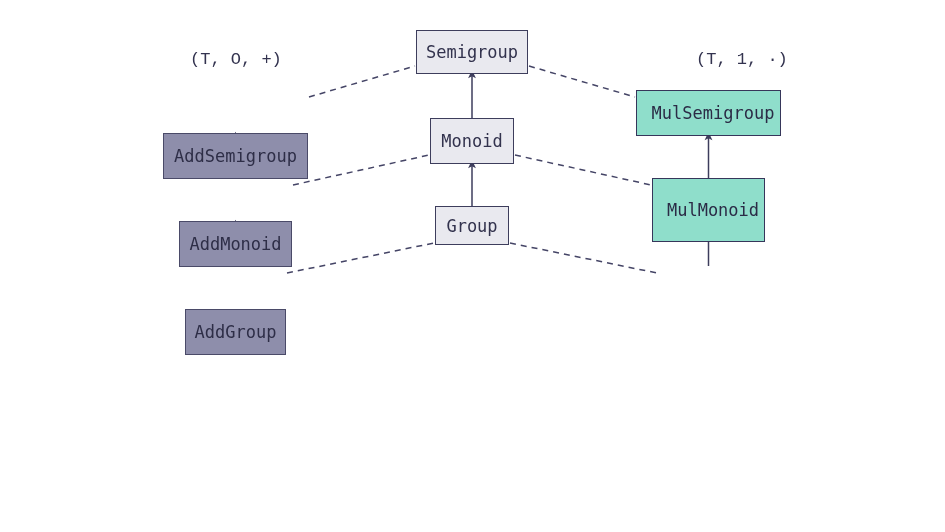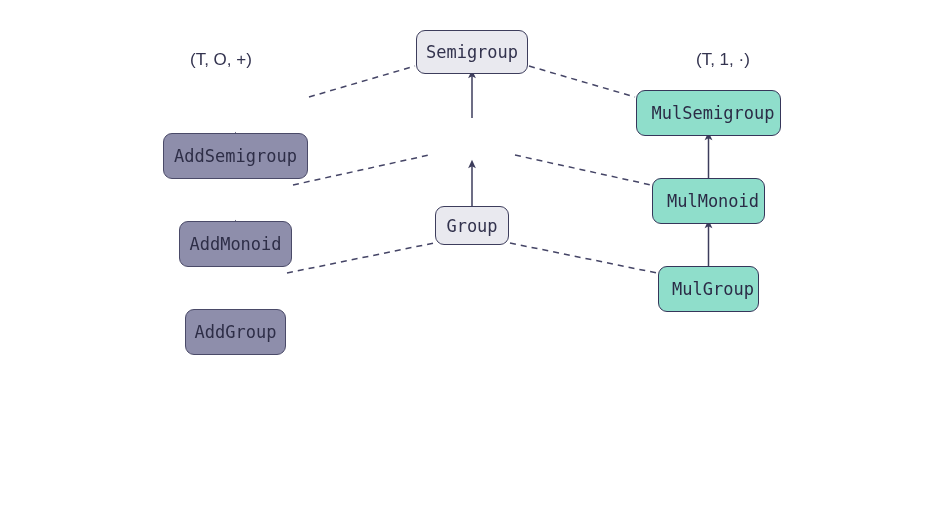--- a/index.html
+++ b/index.html
@@ -22,21 +22,21 @@
     width: 945px;
     height: 532px;
     pointer-events: none;
   }
   .node {
     position: absolute;
     box-sizing: border-box;
     display: flex;
     align-items: center;
     justify-content: center;
-    border-radius: 9px;
+    border-radius: 0;
     border: 1.6px solid #3f3f5f;
     font-family: "DejaVu Sans Mono", monospace;
     font-size: 17px;
     letter-spacing: 0px;
     color: #2f2f4a;
     white-space: nowrap;
     user-select: none;
   }
   .node.add {
     background: #8e8eab;
@@ -50,21 +50,21 @@
     color: #32324d;
   }
   .node.mul {
     background: #8fdecb;
     border-color: #36365a;
     color: #2b2b46;
     padding-left: 9px;
   }
   .group-label {
     position: absolute;
-    font-family: Liberation Sans, sans-serif;
+    font-family: Liberation Mono, monospace;
     font-size: 17px;
     color: #33334f;
     white-space: nowrap;
     user-select: none;
   }
 </style>
 </head>
 <body>
 
 <div id="canvas">
@@ -90,23 +90,23 @@
         <line x1="472" y1="206" x2="472" y2="164" stroke="#3d3d5c" stroke-width="1.5" marker-end="url(#arrowhead)"></line>
         <line x1="708.5" y1="178" x2="708.5" y2="136" stroke="#3d3d5c" stroke-width="1.5" marker-end="url(#arrowhead)"></line>
         <line x1="708.5" y1="266" x2="708.5" y2="224" stroke="#3d3d5c" stroke-width="1.5" marker-end="url(#arrowhead)"></line>
       </g>
   </svg>
 
   <div class="group-label" style="left:190px; top:50px;">(T, O, +)</div>
   <div class="group-label" style="left:696px; top:50px;">(T, 1, ·)</div>
 
   <div class="node generic" style="left:416px; top:30px; width:112px; height:44px;">Semigroup</div>
+  <div class="node generic" style="left:430px; top:118px; width:84px; height:46px;">Monoid</div>
   <div class="node generic" style="left:435px; top:206px; width:74px; height:39px;">Group</div>
 
   <div class="node add" style="left:163px; top:90px; width:145px; height:46px;">AddSemigroup</div>
   <div class="node add" style="left:185px; top:266px; width:101px; height:46px;">AddGroup</div>
   <div class="node add" style="left:179px; top:178px; width:113px; height:46px;">AddMonoid</div>
 
   <div class="node mul" style="left:636px; top:90px; width:145px; height:46px;">MulSemigroup</div>
-  <div class="node mul" style="left:652px; top:178px; width:113px; height:46px;">MulMonoid</div>
-  <div class="node mul" style="left:658px; top:266px; width:101px; height:46px;">MulGroup</div>
+  <div class="node mul" style="left:652px; top:178px; width:113px; height:64px;">MulMonoid</div>
 
 </div>
 
 </body></html>

